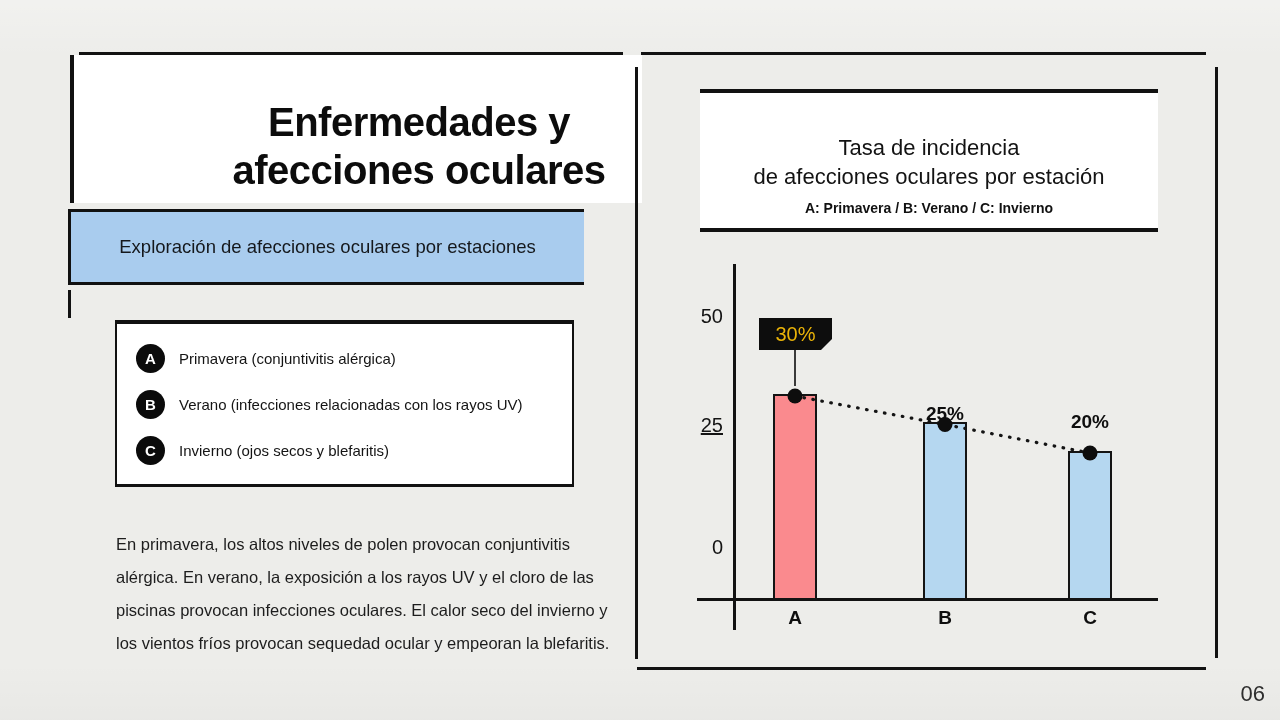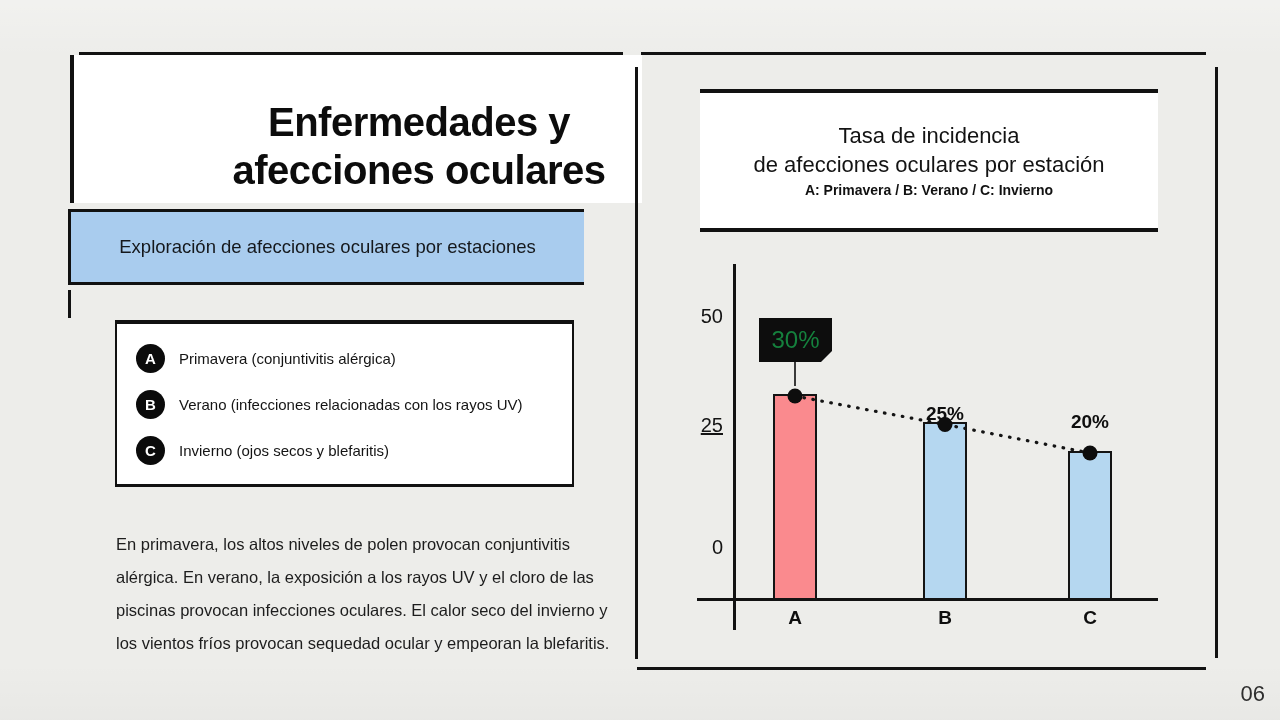--- a/index.html
+++ b/index.html
@@ -61,44 +61,44 @@
   .description{
     left:116px;top:528px;width:505px;
     font-size:16.5px;line-height:33px;color:#1d1d1d;
   }
 
   
   .chart-title-card{
     left:700px;top:89px;width:458px;height:143px;
     background:#ffffff;box-sizing:border-box;
     border-top:4px solid #111;border-bottom:4px solid #111;
-    text-align:center;padding-top:28px;
+    text-align:center;padding-top:40px;
   }
   .chart-title{font-size:22px;line-height:29px;color:#131313;}
-  .chart-subtitle{font-size:14px;font-weight:bold;margin-top:3px;color:#111;}
+  .chart-subtitle{font-size:14px;font-weight:bold;margin-top:9px;color:#111;}
 
   .y-tick{
     position:absolute;width:34px;text-align:right;
     font-size:20px;color:#141414;
   }
   .bar{
     position:absolute;width:44px;box-sizing:border-box;
     border:2px solid #141414;
   }
   .value-label{
     position:absolute;width:80px;text-align:center;
     font-size:19px;font-weight:bold;color:#0e0e0e;
   }
   .cat-label{
     position:absolute;width:80px;text-align:center;top:607px;
     font-size:19px;font-weight:bold;color:#0e0e0e;
   }
   .tooltip{
-    position:absolute;left:759px;top:318px;width:73px;height:44px;
-    background:#0D0D0D;color:#15803d;font-size:24px;
+    position:absolute;left:759px;top:318px;width:73px;height:32px;
+    background:#0D0D0D;color:#eab308;font-size:20px;
     display:flex;align-items:center;justify-content:center;
     clip-path:polygon(0 0,100% 0,100% calc(100% - 11px),calc(100% - 11px) 100%,0 100%);
   }
   .tooltip-stem{position:absolute;left:794px;top:350px;width:2px;background:#3a3a3a;}
   .chart-svg{position:absolute;left:0;top:0;width:1280px;height:720px;pointer-events:none;}
 
   .page-number{
     position:absolute;left:1190px;top:681px;width:75px;text-align:right;
     font-size:22px;color:#2e2e2e;
   }

